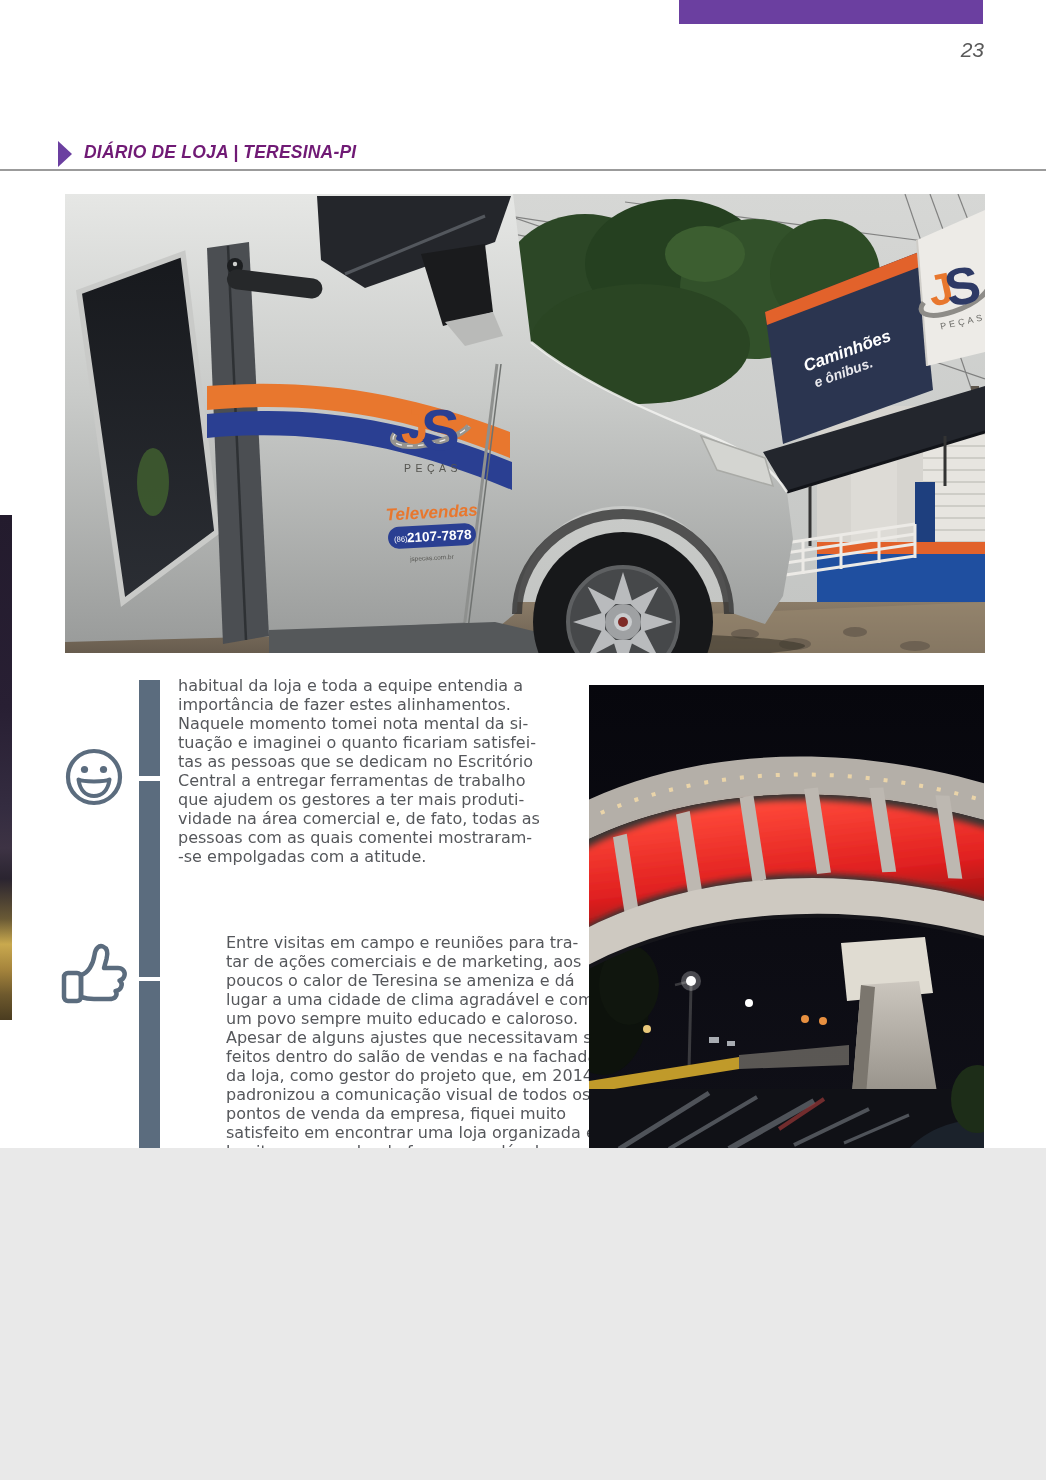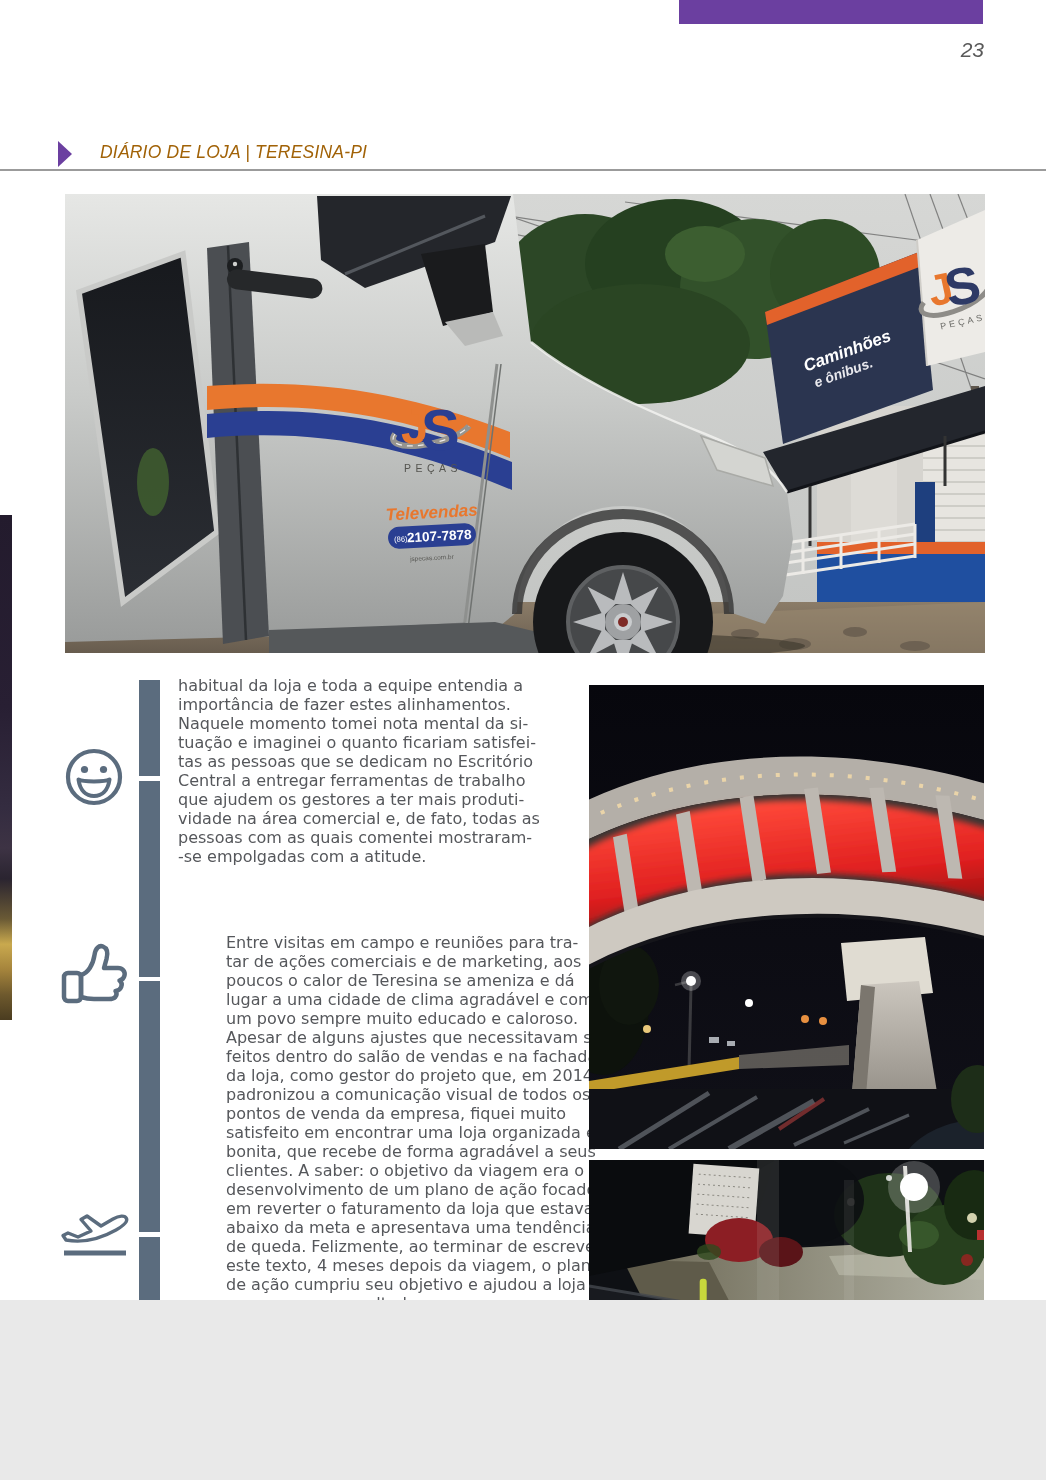--- a/index.html
+++ b/index.html
@@ -1,22 +1,22 @@
 <!DOCTYPE html>
 <html><head>
 <meta charset="utf-8">
 <style>
   html,body{margin:0;padding:0;background:#e9e9e9;}
-  .page{position:relative;width:1046px;height:1300px;background:#ffffff;overflow:hidden;
+  .page{position:relative;width:1046px;height:1148px;background:#ffffff;overflow:hidden;
         font-family:"Liberation Sans",sans-serif;margin:0 auto;}
   .abs{position:absolute;}
   .top-bar{left:679px;top:0;width:304px;height:24px;background:#6b3fa0;}
   .page-num{right:62px;top:38px;font-size:21px;font-style:italic;color:#595959;}
   .arrow{left:58px;top:141px;}
-  .sec-title{left:100px;top:142px;font-size:17.5px;font-weight:normal;font-style:italic;color:#a16207;letter-spacing:.2px;}
+  .sec-title{left:84px;top:142px;font-size:17.5px;font-weight:bold;font-style:italic;color:#701a75;letter-spacing:.2px;}
   .edition{right:62px;top:143px;font-size:16.5px;color:#4d4d4d;white-space:nowrap;}
   .edition b{color:#383838;}
   .rule{left:0;top:169px;width:1046px;height:2px;background:#9b9b9b;}
   .photo{display:block;}
   .car-photo{left:65px;top:194px;}
   .bridge-photo{left:589px;top:685px;}
   .street-photo{left:589px;top:1160px;}
   .edge-strip{left:0;top:515px;width:12px;height:505px;
     background:linear-gradient(180deg,#231b2d 0%,#281f33 38%,#342c40 58%,#3d3344 66%,#2a2430 72%,#6a5a35 80%,#c9a94e 85%,#a5843c 90%,#6e592d 95%,#4a3c20 100%);}
   .bar-seg{left:139px;width:21px;background:#5b6c7e;}

